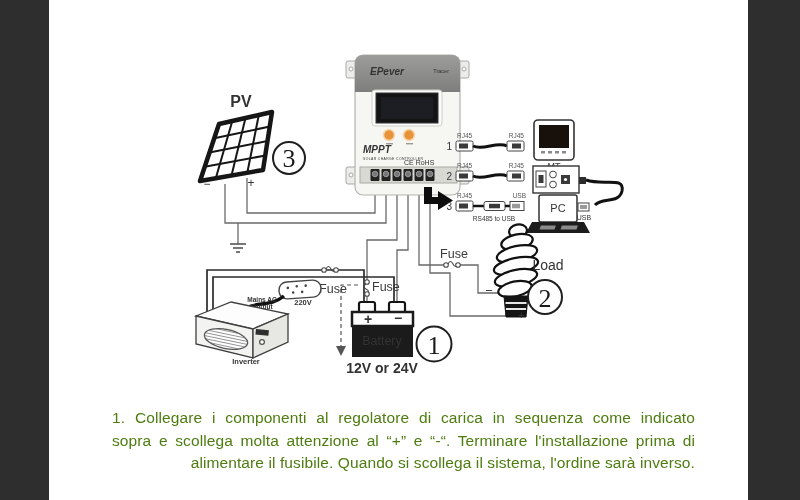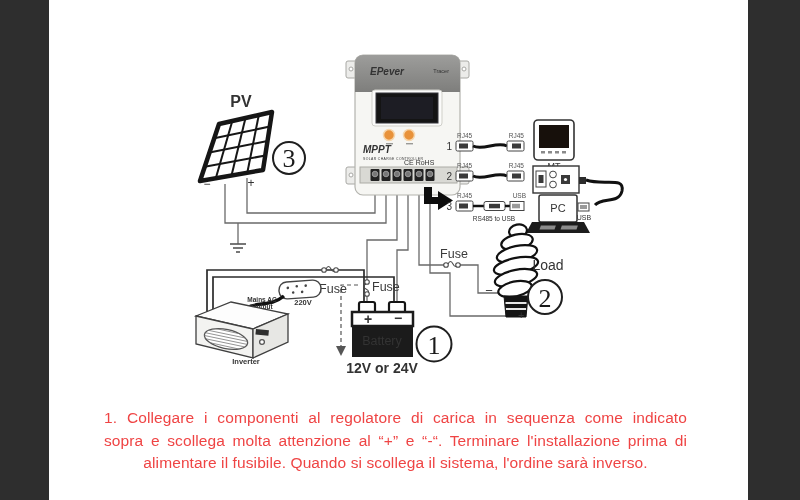--- a/index.html
+++ b/index.html
@@ -5,25 +5,25 @@
   html,body{margin:0;padding:0;}
   body{
     width:800px;height:500px;position:relative;overflow:hidden;
     background:#ffffff;font-family:"Liberation Sans",sans-serif;
   }
   .letterbox{position:absolute;top:0;height:500px;background:#2e2e2e;}
   #bar-left{left:0;width:49px;}
   #bar-right{left:748px;width:52px;}
   #diagram{position:absolute;left:0;top:0;}
   #caption{
-    position:absolute;left:104px;top:407px;width:583px;
-    font-size:15.5px;line-height:22.5px;color:#ef4444;letter-spacing:0.1px;
+    position:absolute;left:112px;top:407px;width:583px;
+    font-size:15.5px;line-height:22.5px;color:#4d7c0f;letter-spacing:0.1px;
   }
   #caption .just{text-align:justify;text-align-last:justify;}
-  #caption .last{text-align:center;}
+  #caption .last{text-align:right;}
   text{font-family:"Liberation Sans",sans-serif;fill:#333;}
   .badge-num{font-family:"Liberation Serif",serif;font-size:26px;fill:#1a1a1a;}
   .fuse-label{font-size:12.5px;fill:#3a3a3a;}
   .tiny{font-size:6.5px;fill:#555;}
   .wire{stroke:#6a6a6a;stroke-width:1.3;fill:none;}
   .wire2{stroke:#2b2b2b;stroke-width:1.7;fill:none;}
   .coil{stroke:#111;stroke-width:2.2;fill:#fff;}
 </style>
 </head>
 <body>

